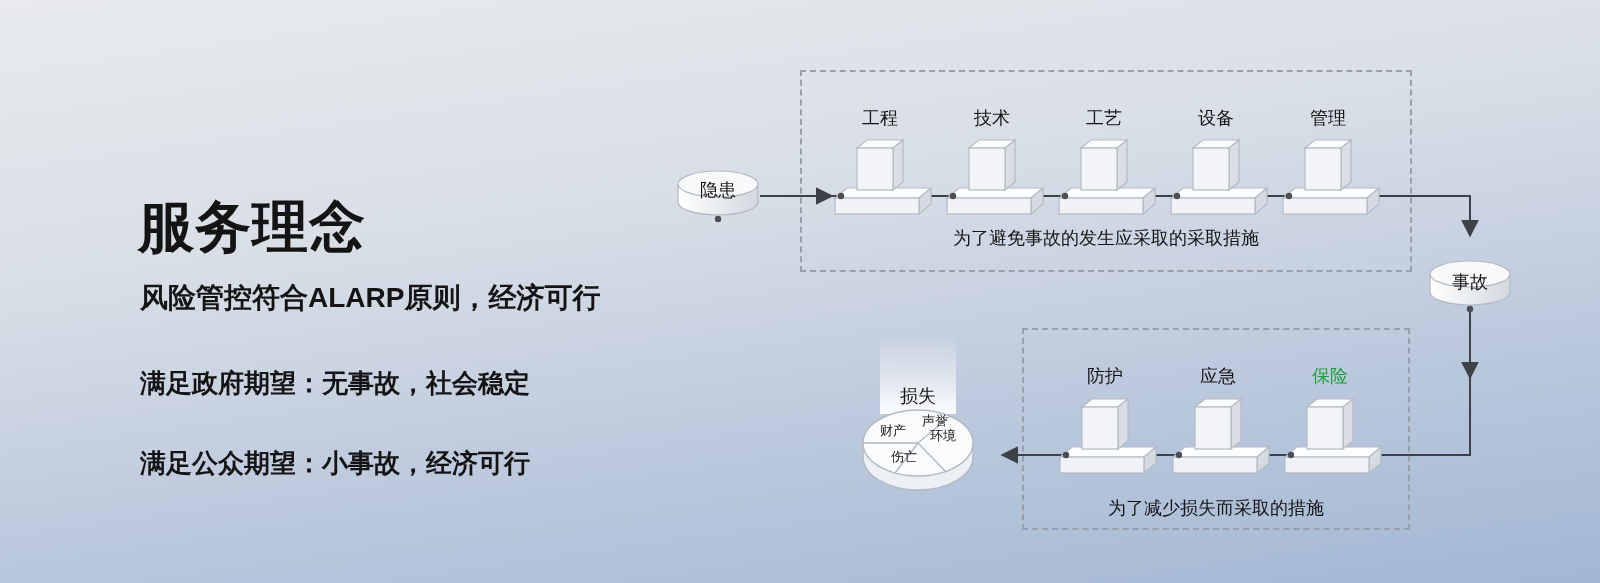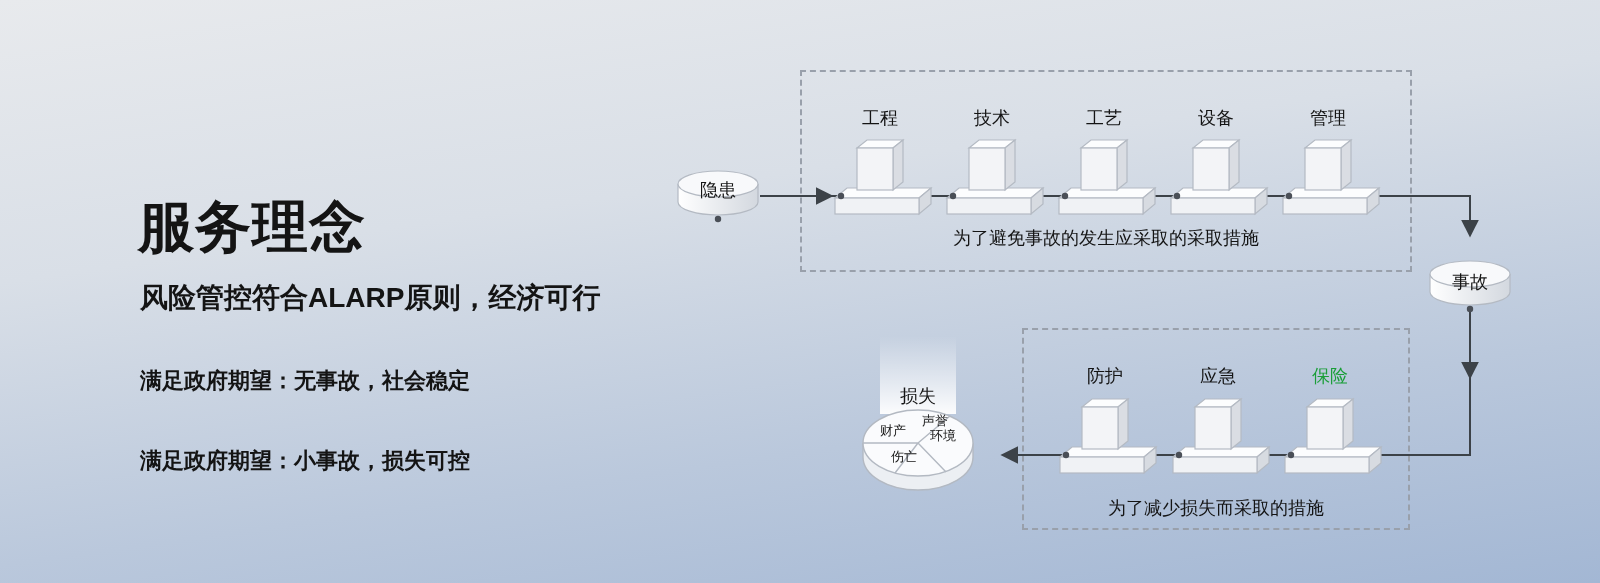--- a/index.html
+++ b/index.html
@@ -2,36 +2,36 @@
 <html><head>
 <meta charset="utf-8">
 <style>
   html,body{margin:0;padding:0;background:#eef0f3;}
   body{font-family:"Liberation Sans","DejaVu Sans",sans-serif;}
   .canvas{position:relative;width:1600px;height:583px;overflow:hidden;
           background:linear-gradient(172deg,#e8eaed 0%,#d9dfe7 35%,#bac8dc 70%,#a3b7d4 100%);}
   .abs{position:absolute;}
   .title{left:138px;top:190px;font-size:56px;font-weight:bold;color:#141414;letter-spacing:1px;}
   .subtitle{left:140px;top:279px;font-size:28px;font-weight:bold;color:#141414;}
-  .expect{left:140px;font-size:22px;font-weight:bold;color:#141414;}
+  .expect{left:140px;font-size:26px;font-weight:bold;color:#141414;}
   .dashed-box{box-sizing:border-box;border:2px dashed #99a0ab;}
   .lbl{transform:translate(-50%,-50%);font-weight:normal;color:#141414;white-space:nowrap;text-align:left;}
   .lbl-18{font-size:18px;}
   .lbl-13{font-size:13px;}
   svg.diagram{left:0;top:0;}
 </style>
 </head>
 <body>
 
 <div class="canvas">
 
   <div class="abs title">服务理念</div>
   <div class="abs subtitle">风险管控符合ALARP原则，经济可行</div>
   <div class="abs expect" style="top:366px">满足政府期望：无事故，社会稳定</div>
-  <div class="abs expect" style="top:446px">满足政府期望：小事故，损失可控</div>
+  <div class="abs expect" style="top:446px">满足公众期望：小事故，经济可行</div>
 
   <div class="abs dashed-box" style="left:800px;top:70px;width:612px;height:202px"></div>
   <div class="abs dashed-box" style="left:1022px;top:328px;width:388px;height:202px"></div>
 
   <svg class="abs diagram" width="1600" height="583" viewBox="0 0 1600 583">
     <defs>
       <marker id="arw" viewBox="0 0 10 10" refX="8" refY="5" markerWidth="9" markerHeight="9" orient="auto">
         <path d="M0,0 L10,5 L0,10 z" fill="#3c4248"></path>
       </marker>
       <linearGradient id="cylGrad" x1="0" y1="0" x2="1" y2="0">

